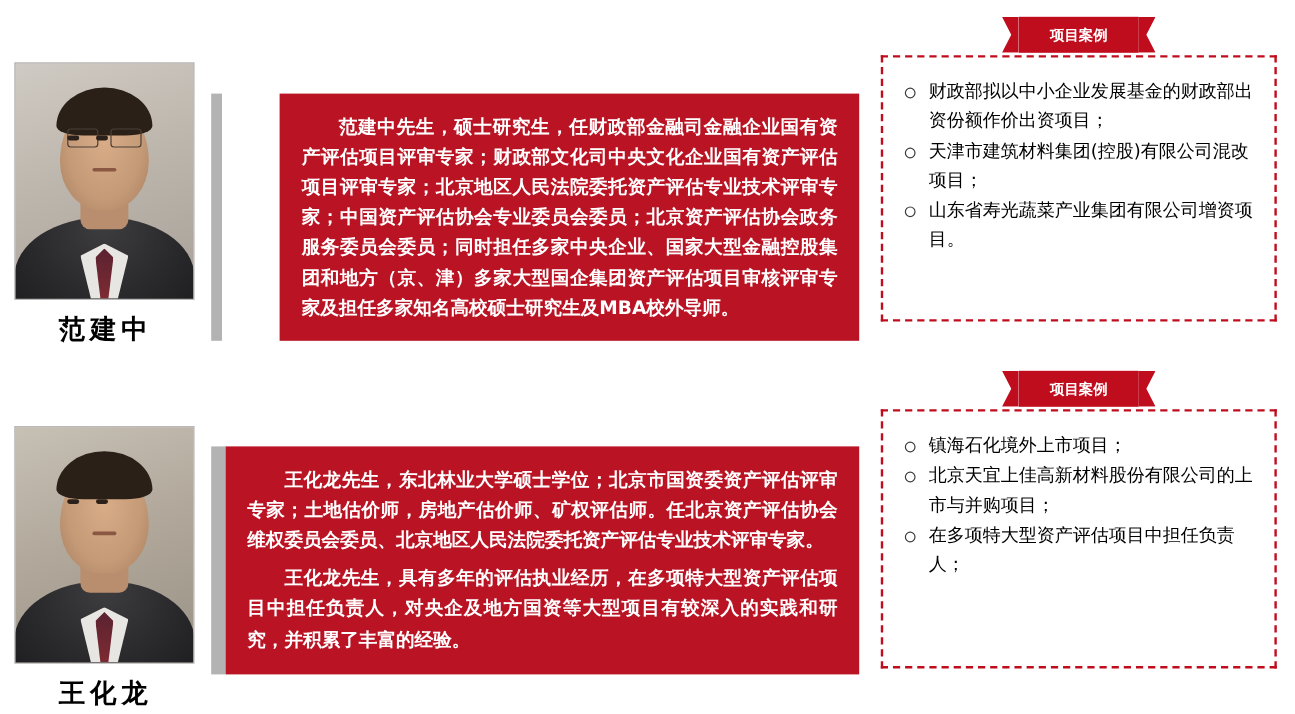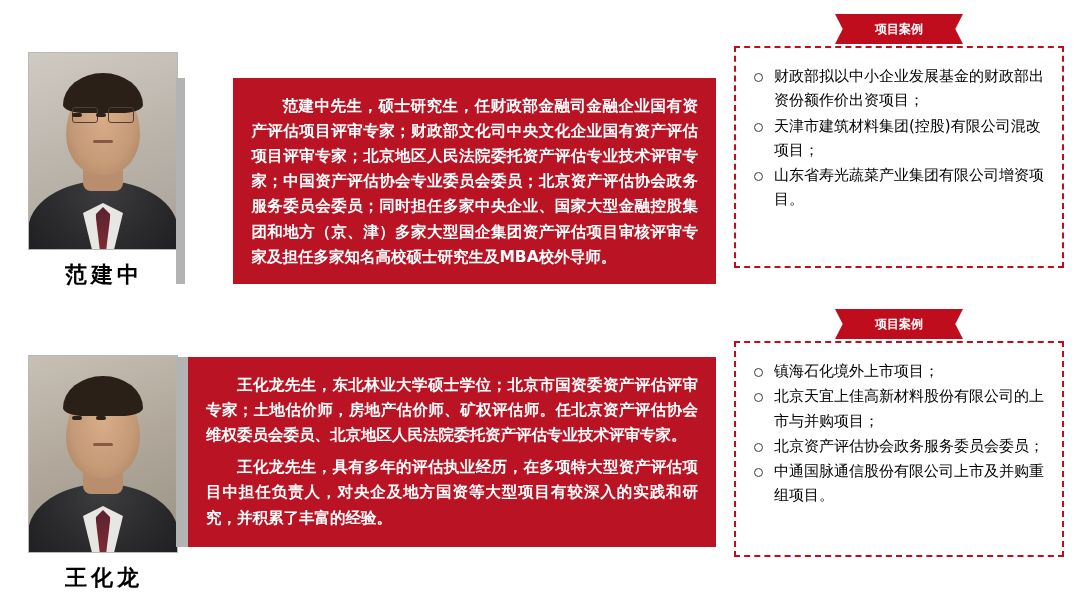--- a/index.html
+++ b/index.html
@@ -20,21 +20,21 @@
     position: absolute;
     left: 0;
     width: 1079px;
   }
   .profile-1 { top: 0px; height: 300px; }
   .profile-2 { top: 300px; height: 295px; }
 
   
   .photo-box {
     position: absolute;
-    left: 28px;
+    left: 12px;
     width: 152px;
   }
   .photo-frame {
     width: 150px;
     height: 198px;
     border: 1px solid #b9b9b9;
     box-sizing: border-box;
     overflow: hidden;
     position: relative;
     background: #cfc9c2;
@@ -308,33 +308,32 @@
         <div class="ph-head"></div>
         <div class="ph-hair"></div>
         <div class="ph-eye l"></div>
         <div class="ph-eye r"></div>
         <div class="ph-mouth"></div>
       </div>
     </div>
     <div class="photo-caption">王化龙</div>
   </div>
 
-  <div class="bio-wrap" style="left:176px; top:57px; width:540px;">
+  <div class="bio-wrap" style="left:176px; top:72px; width:540px;">
     <div class="bio-tab"></div>
     <div class="bio-panel" style="width:528px; min-height:190px;">
       <p>王化龙先生，东北林业大学硕士学位；北京市国资委资产评估评审专家；土地估价师，房地产估价师、矿权评估师。任北京资产评估协会维权委员会委员、北京地区人民法院委托资产评估专业技术评审专家。</p>
       <p>王化龙先生，具有多年的评估执业经历，在多项特大型资产评估项目中担任负责人，对央企及地方国资等大型项目有较深入的实践和研究，并积累了丰富的经验。</p>
     </div>
   </div>
 
   <div class="ribbon" style="left:849px; top:9px;">
     <span>项目案例</span>
   </div>
 
   <div class="case-box" style="left:734px; top:41px; width:330px; height:216px;">
     <ul class="case-list">
       <li>镇海石化境外上市项目；</li>
       <li>北京天宜上佳高新材料股份有限公司的上市与并购项目；</li>
-      <li>北京资产评估协会政务服务委员会委员；</li>
-      <li>中通国脉通信股份有限公司上市及并购重组项目。</li>
+      <li>在多项特大型资产评估项目中担任负责人；</li>
     </ul>
   </div>
 </section>
 
 </body></html>

